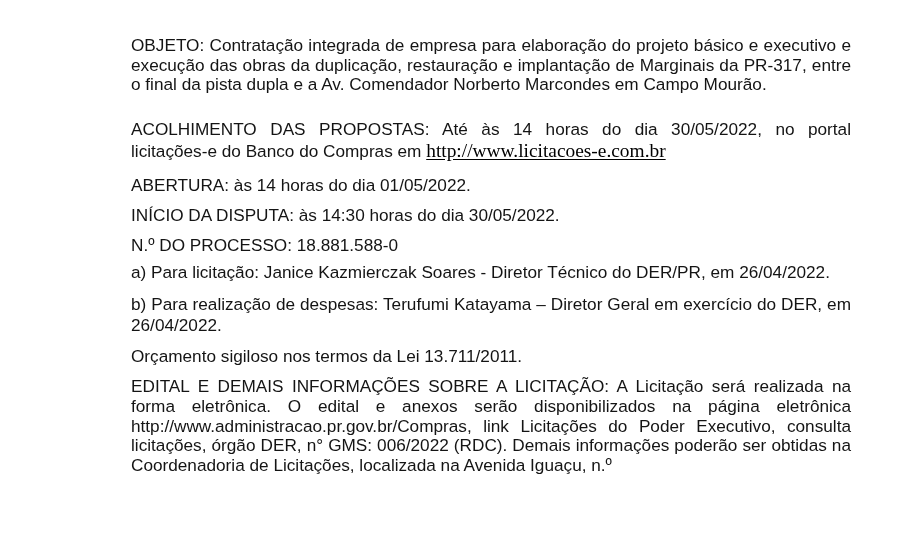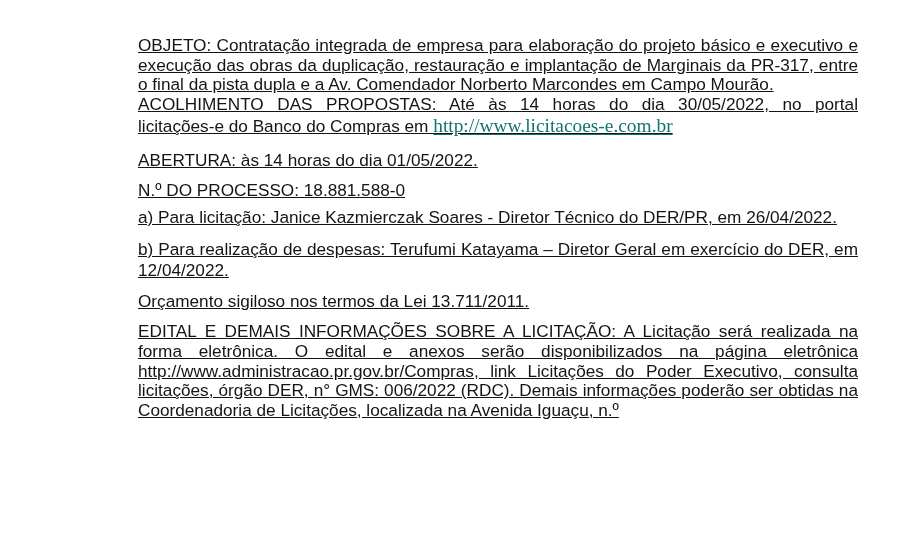--- a/index.html
+++ b/index.html
@@ -8,39 +8,38 @@
       background: #ffffff;
     }
     body {
       width: 915px;
       height: 555px;
       overflow: hidden;
       position: relative;
     }
     .page {
       position: absolute;
-      left: 138px;
+      left: 131px;
       top: 36px;
       width: 720px;
       font-family: "Liberation Sans", sans-serif;
       font-size: 17.2px;
       color: #141414;
-      text-decoration: underline;
     }
     .para {
       margin: 0;
       text-align: justify;
       line-height: 19.6px;
     }
-    .gap-large { }
+    .gap-large { margin-top: 25px; }
     .single { line-height: 20px; }
     .link {
       font-family: "Liberation Serif", serif;
       font-size: 19.4px;
-      color: #0f766e;
+      color: #000000;
       text-decoration: underline;
       text-underline-offset: 2px;
     }
     .acol-line2 {
       line-height: 24px;
     }
   </style>
 </head>
 <body>
 
@@ -48,25 +47,26 @@
 
   <p class="para">OBJETO: Contratação integrada de empresa para elaboração do projeto básico e executivo e execução das obras da duplicação, restauração e implantação de Marginais da PR-317, entre o final da pista dupla e a Av. Comendador Norberto Marcondes em Campo Mourão.</p>
 
   <div class="gap-large">
     <p class="para" style="text-align: justify; text-align-last: justify;">ACOLHIMENTO DAS PROPOSTAS:  Até às 14 horas do dia 30/05/2022, no portal</p>
     <p class="para acol-line2" style="margin:0;"><span>licitações-e do Banco do Compras em </span><a class="link">http://www.licitacoes-e.com.br</a></p>
   </div>
 
   <p class="para single" style="margin-top:12px;">ABERTURA: às 14 horas do dia 01/05/2022.</p>
 
+  <p class="para single" style="margin-top:10px;">INÍCIO DA DISPUTA: às 14:30 horas do dia 30/05/2022.</p>
 
   <p class="para single" style="margin-top:10px;">N.º DO PROCESSO:  18.881.588-0</p>
 
 
   <p class="para" style="margin-top:7px; line-height:21px;">a) Para licitação: Janice Kazmierczak Soares - Diretor Técnico do DER/PR, em 26/04/2022.</p>
 
-  <p class="para" style="margin-top:11px; line-height:21px;">b) Para realização de despesas: Terufumi Katayama – Diretor  Geral em exercício do DER,  em 12/04/2022.</p>
+  <p class="para" style="margin-top:11px; line-height:21px;">b) Para realização de despesas: Terufumi Katayama – Diretor  Geral em exercício do DER,  em 26/04/2022.</p>
 
   <p class="para single" style="margin-top:10px;">Orçamento sigiloso nos termos da Lei 13.711/2011.</p>
 
   <p class="para" style="margin-top:11px;">EDITAL E DEMAIS INFORMAÇÕES SOBRE A LICITAÇÃO: A Licitação será realizada na forma eletrônica. O edital e anexos serão disponibilizados na página eletrônica http://www.administracao.pr.gov.br/Compras, link Licitações do Poder Executivo, consulta licitações, órgão DER, n° GMS: 006/2022 (RDC). Demais informações poderão ser obtidas na Coordenadoria de Licitações, localizada na Avenida Iguaçu, n.º</p>
 
 </div>
 
 </body></html>

